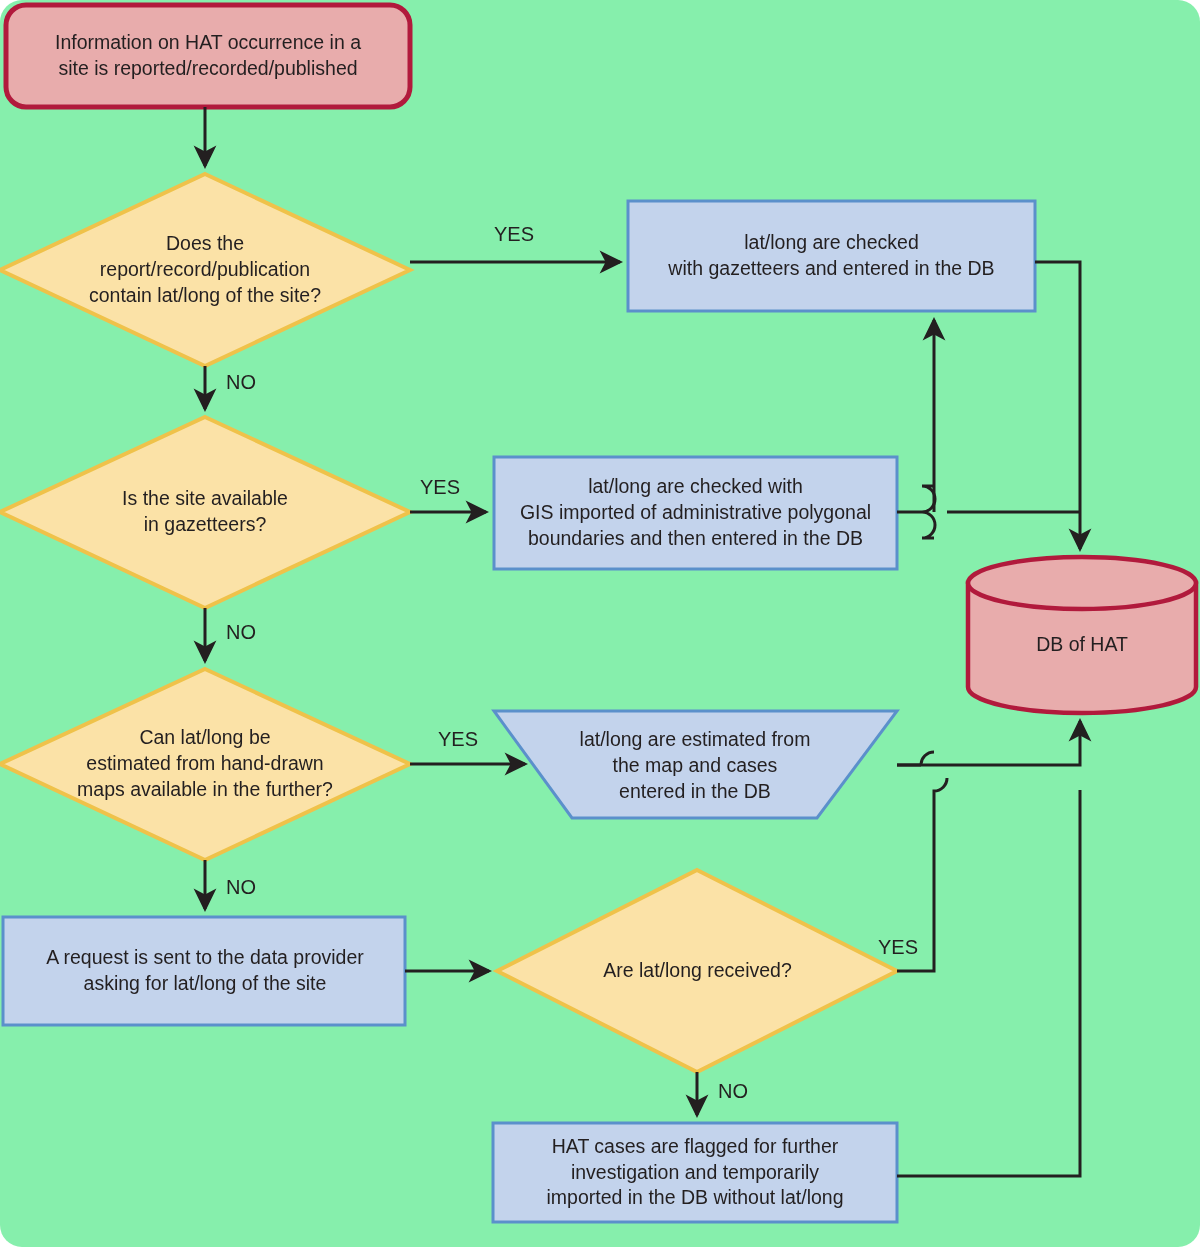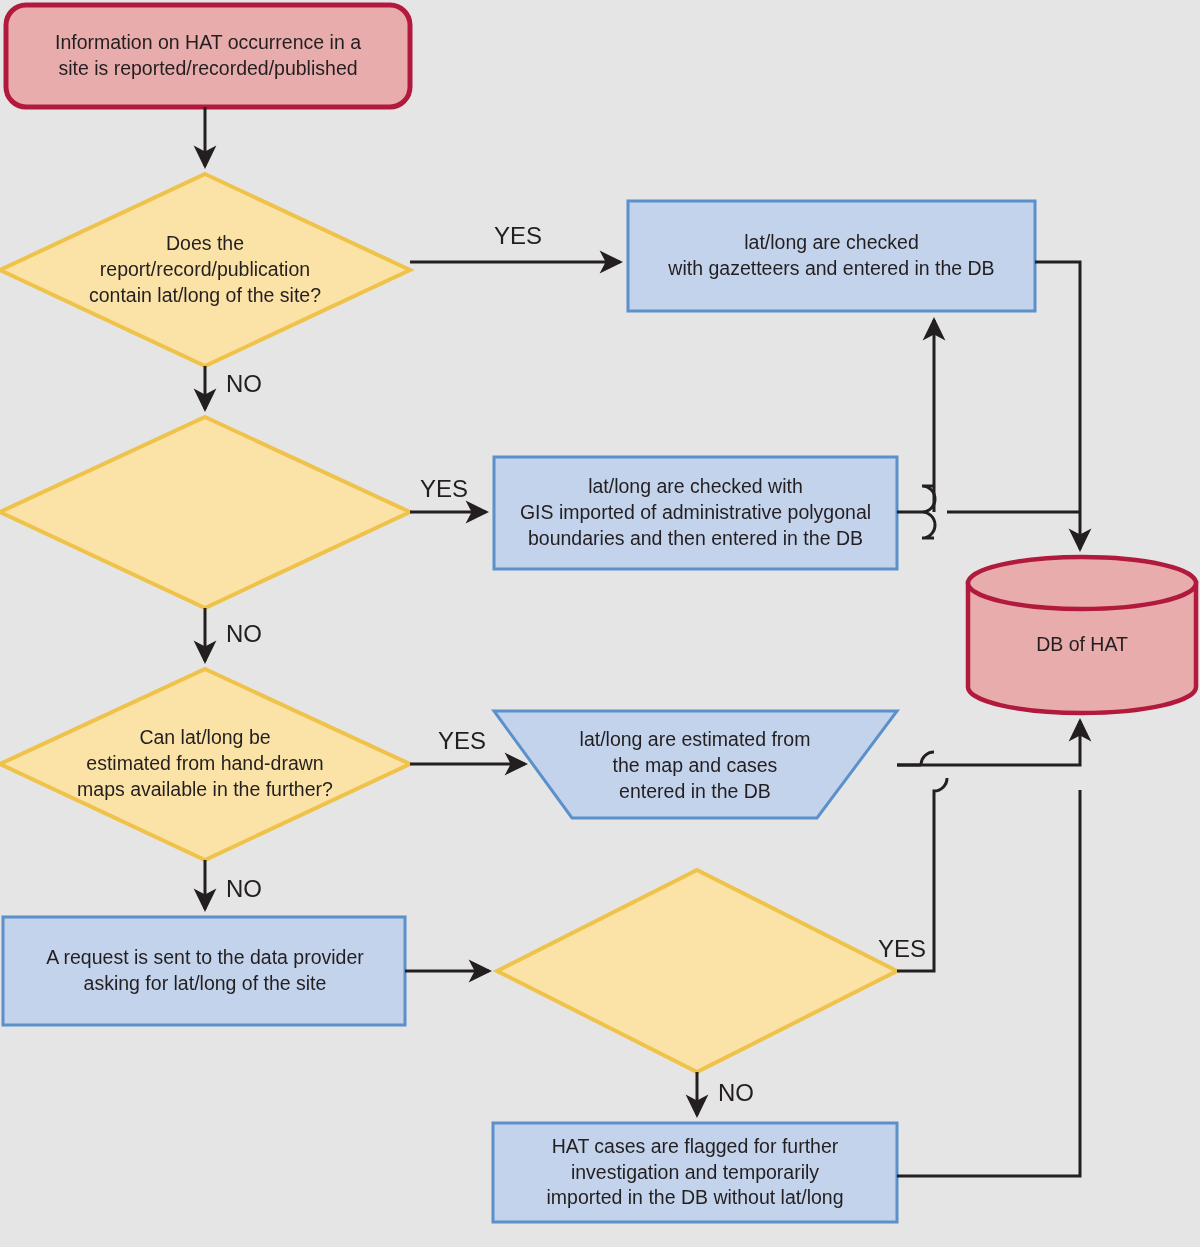--- a/index.html
+++ b/index.html
@@ -7,22 +7,23 @@
     padding: 0;
     background: #ffffff;
   }
   body {
     font-family: "Liberation Sans", sans-serif;
   }
   #flowchart-canvas {
     position: relative;
     width: 1200px;
     height: 1247px;
-    background: #e5e5e5;
+    background: #86efac;
     overflow: hidden;
+    border-radius: 22px;
   }
   #flow-svg {
     position: absolute;
     top: 0;
     left: 0;
     width: 1200px;
     height: 1247px;
   }
   .node-label {
     position: absolute;
@@ -32,21 +33,21 @@
     text-align: center;
     color: #231f20;
     font-size: 19.5px;
     line-height: 1.32;
     white-space: pre-line;
     pointer-events: none;
   }
   .edge-label {
     position: absolute;
     color: #231f20;
-    font-size: 24px;
+    font-size: 20px;
     line-height: 1;
     white-space: nowrap;
     pointer-events: none;
   }
 </style>
 </head>
 <body>
 
 <div id="flowchart-canvas">
 
@@ -122,36 +123,39 @@
   <div class="node-label" style="left:16px; top:5px; width:384px; height:102px;">Information on HAT occurrence in a
 site is reported/recorded/published</div>
 
   <div class="node-label" style="left:45px; top:200px; width:320px; height:140px;">Does the
 report/record/publication
 contain lat/long of the site?</div>
 
   <div class="node-label" style="left:634px; top:201px; width:395px; height:110px;">lat/long are checked
 with gazetteers and entered in the DB</div>
 
+  <div class="node-label" style="left:45px; top:460px; width:320px; height:104px;">Is the site available
+in gazetteers?</div>
 
   <div class="node-label" style="left:498px; top:457px; width:395px; height:112px;">lat/long are checked with
 GIS imported of administrative polygonal
 boundaries and then entered in the DB</div>
 
   <div class="node-label" style="left:40px; top:694px; width:330px; height:140px;">Can lat/long be
 estimated from hand-drawn
 maps available in the further?</div>
 
   <div class="node-label" style="left:530px; top:714px; width:330px; height:104px;">lat/long are estimated from
 the map and cases
 entered in the DB</div>
 
   <div class="node-label" style="left:10px; top:917px; width:390px; height:108px;text-align:center;">A request is sent to the data provider
 asking for lat/long of the site</div>
 
+  <div class="node-label" style="left:540px; top:946px; width:315px; height:50px;">Are lat/long received?</div>
 
   <div class="node-label" style="left:498px; top:1123px; width:394px; height:99px;">HAT cases are flagged for further
 investigation and temporarily
 imported in the DB without lat/long</div>
 
   <div class="node-label" style="left:968px; top:630px; width:228px; height:30px;">DB of HAT</div>
 
   <div class="edge-label" style="left:494px; top:224px;">YES</div>
 
   <div class="edge-label" style="left:226px; top:372px;">NO</div>

